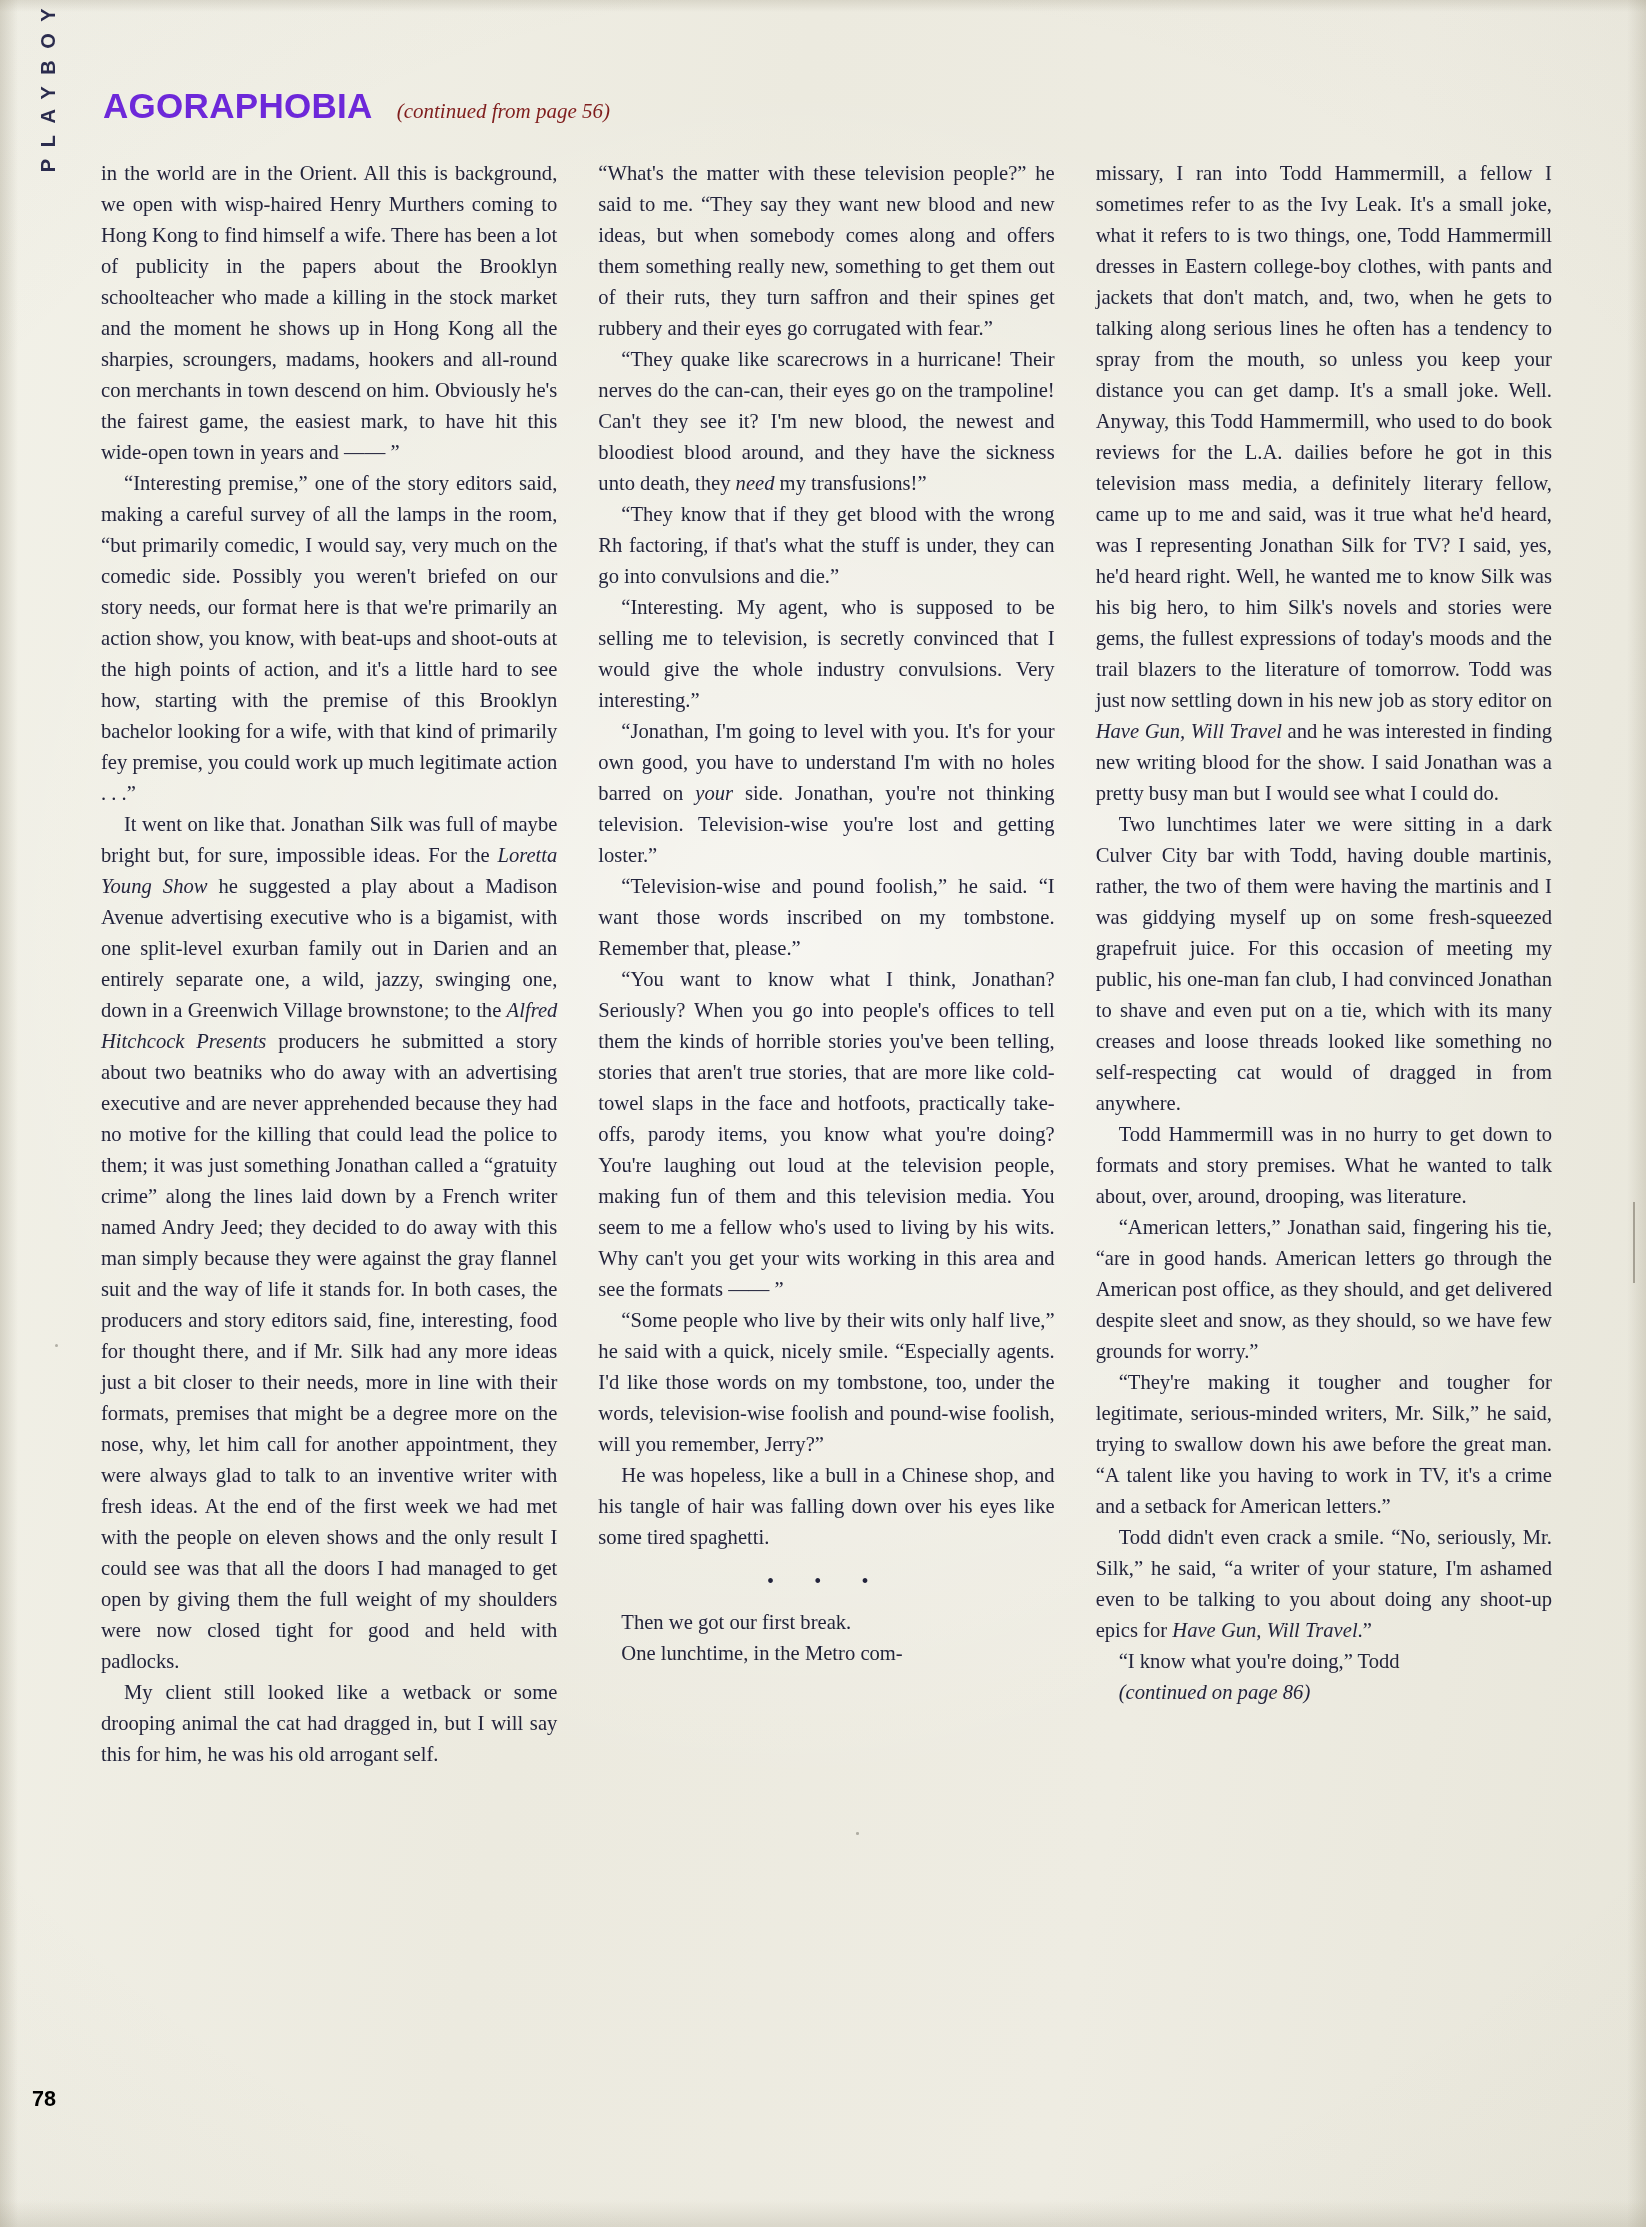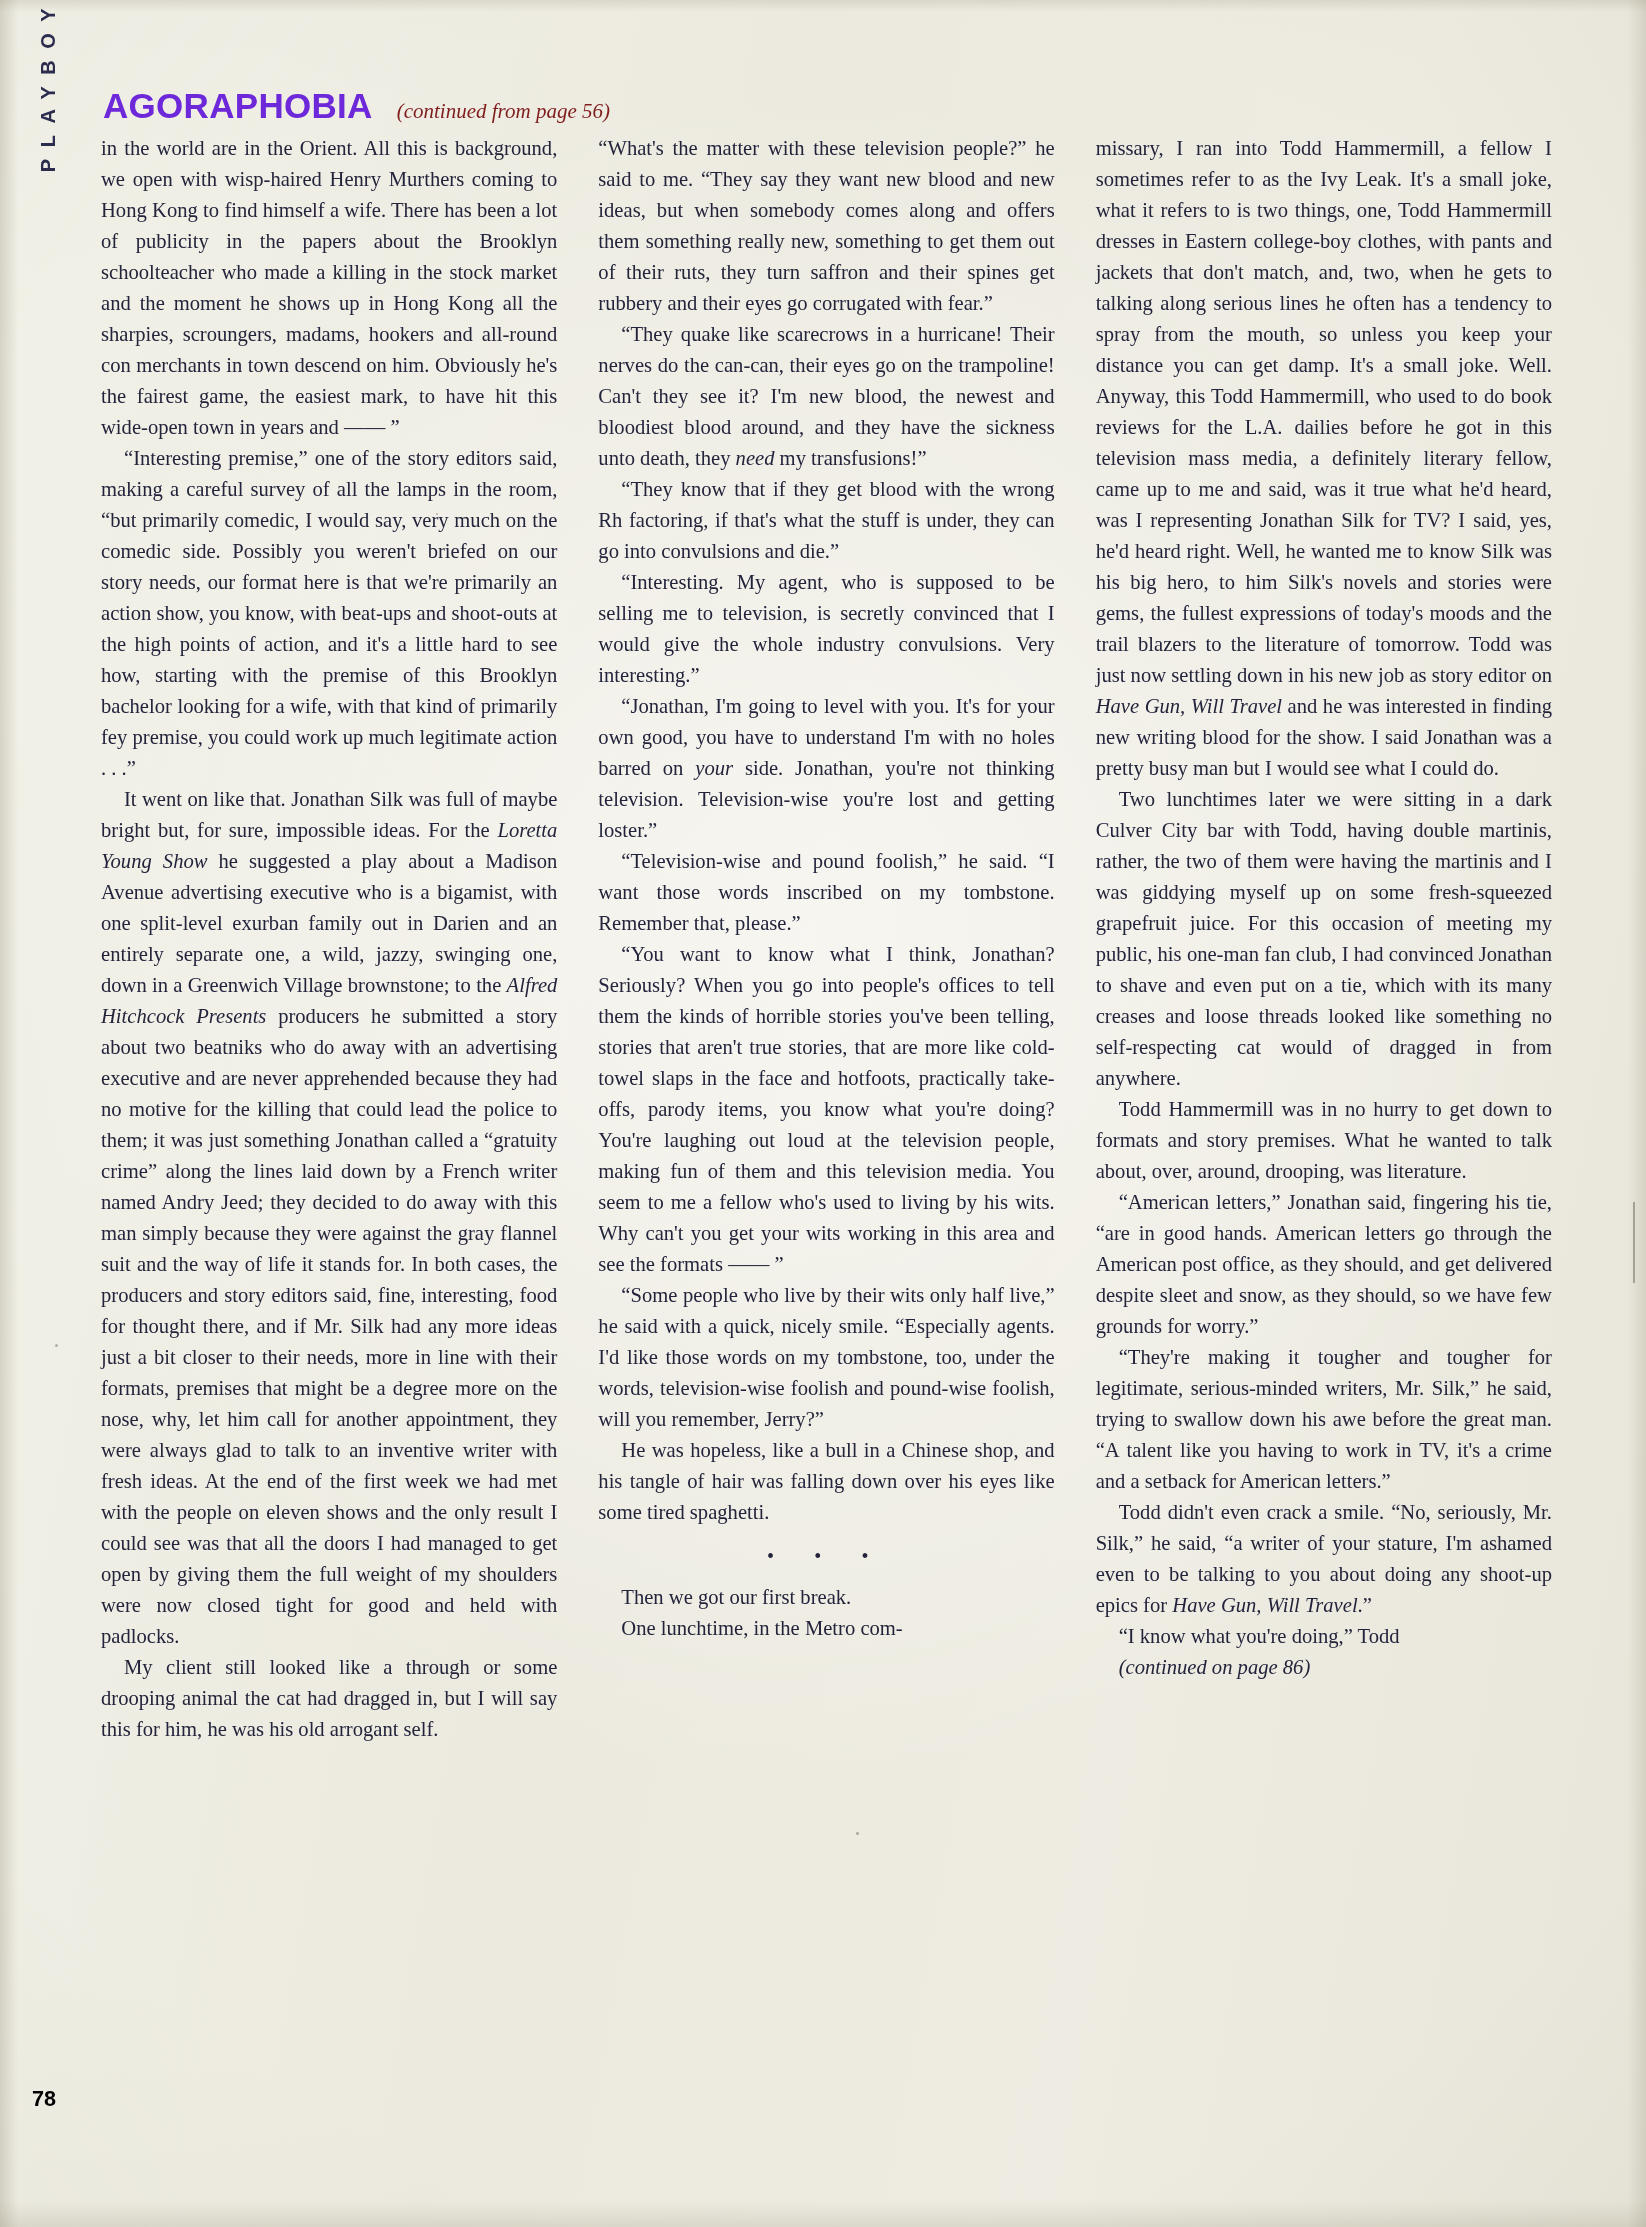--- a/index.html
+++ b/index.html
@@ -114,21 +114,21 @@
     font-style: italic;
     font-size: 21px;
     color: #7f1d1d;
     margin: 0;
   }
 
   
   .columns {
     position: absolute;
     left: 101px;
-    top: 133px;
+    top: 158px;
     width: 1451px;
     display: flex;
     gap: 41px;
   }
   .col {
     width: 457px;
   }
   .col p {
     margin: 0;
     font-size: 20.6px;
@@ -212,21 +212,21 @@
   <div class="article-head">
     <h1 class="article-title">AGORAPHOBIA</h1>
     <p class="continued-from">(continued from page 56)</p>
   </div>
 
   <div class="columns">
     <div class="col">
         <p class="noindent">in the world are in the Orient. All this is background, we open with wisp-haired Henry Murthers coming to Hong Kong to find himself a wife. There has been a lot of publicity in the papers about the Brooklyn schoolteacher who made a killing in the stock market and the moment he shows up in Hong Kong all the sharpies, scroungers, madams, hookers and all-round con merchants in town descend on him. Obviously he's the fairest game, the easiest mark, to have hit this wide-open town in years and —— ”</p>
         <p class="indent">“Interesting premise,” one of the story editors said, making a careful survey of all the lamps in the room, “but primarily comedic, I would say, very much on the comedic side. Possibly you weren't briefed on our story needs, our format here is that we're primarily an action show, you know, with beat-ups and shoot-outs at the high points of action, and it's a little hard to see how, starting with the premise of this Brooklyn bachelor looking for a wife, with that kind of primarily fey premise, you could work up much legitimate action . . .”</p>
         <p class="indent">It went on like that. Jonathan Silk was full of maybe bright but, for sure, impossible ideas. For the <em>Loretta Young Show</em> he suggested a play about a Madison Avenue advertising executive who is a bigamist, with one split-level exurban family out in Darien and an entirely separate one, a wild, jazzy, swinging one, down in a Greenwich Village brownstone; to the <em>Alfred Hitchcock Presents</em> producers he submitted a story about two beatniks who do away with an advertising executive and are never apprehended because they had no motive for the killing that could lead the police to them; it was just something Jonathan called a “gratuity crime” along the lines laid down by a French writer named Andry Jeed; they decided to do away with this man simply because they were against the gray flannel suit and the way of life it stands for. In both cases, the producers and story editors said, fine, interesting, food for thought there, and if Mr. Silk had any more ideas just a bit closer to their needs, more in line with their formats, premises that might be a degree more on the nose, why, let him call for another appointment, they were always glad to talk to an inventive writer with fresh ideas. At the end of the first week we had met with the people on eleven shows and the only result I could see was that all the doors I had managed to get open by giving them the full weight of my shoulders were now closed tight for good and held with padlocks.</p>
-        <p class="indent">My client still looked like a through or some drooping animal the cat had dragged in, but I will say this for him, he was his old arrogant self.</p>
+        <p class="indent">My client still looked like a wetback or some drooping animal the cat had dragged in, but I will say this for him, he was his old arrogant self.</p>
       </div>
     <div class="col">
         <p class="noindent">“What's the matter with these television people?” he said to me. “They say they want new blood and new ideas, but when somebody comes along and offers them something really new, something to get them out of their ruts, they turn saffron and their spines get rubbery and their eyes go corrugated with fear.”</p>
         <p class="indent">“They quake like scarecrows in a hurricane! Their nerves do the can-can, their eyes go on the trampoline! Can't they see it? I'm new blood, the newest and bloodiest blood around, and they have the sickness unto death, they <em>need</em> my transfusions!”</p>
         <p class="indent">“They know that if they get blood with the wrong Rh factoring, if that's what the stuff is under, they can go into convulsions and die.”</p>
         <p class="indent">“Interesting. My agent, who is supposed to be selling me to television, is secretly convinced that I would give the whole industry convulsions. Very interesting.”</p>
         <p class="indent">“Jonathan, I'm going to level with you. It's for your own good, you have to understand I'm with no holes barred on <em>your</em> side. Jonathan, you're not thinking television. Television-wise you're lost and getting loster.”</p>
         <p class="indent">“Television-wise and pound foolish,” he said. “I want those words inscribed on my tombstone. Remember that, please.”</p>
         <p class="indent">“You want to know what I think, Jonathan? Seriously? When you go into people's offices to tell them the kinds of horrible stories you've been telling, stories that aren't true stories, that are more like cold-towel slaps in the face and hotfoots, practically take-offs, parody items, you know what you're doing? You're laughing out loud at the television people, making fun of them and this television media. You seem to me a fellow who's used to living by his wits. Why can't you get your wits working in this area and see the formats —— ”</p>
         <p class="indent">“Some people who live by their wits only half live,” he said with a quick, nicely smile. “Especially agents. I'd like those words on my tombstone, too, under the words, television-wise foolish and pound-wise foolish, will you remember, Jerry?”</p>

